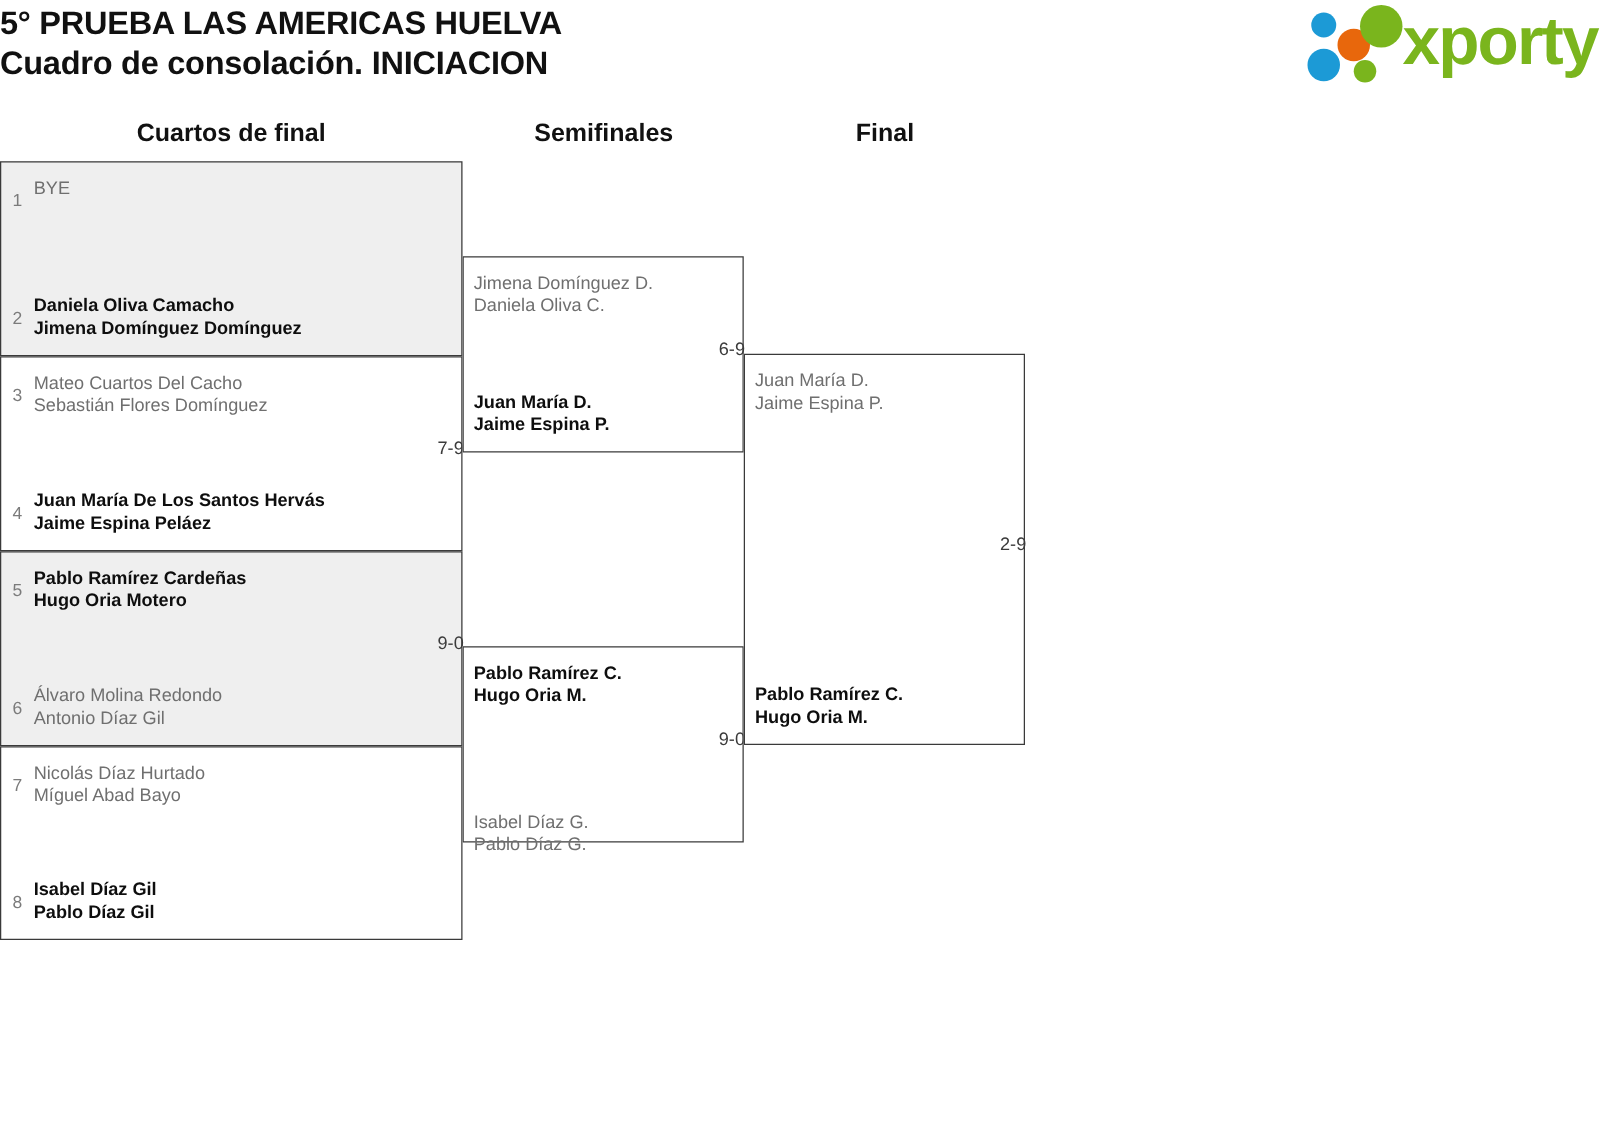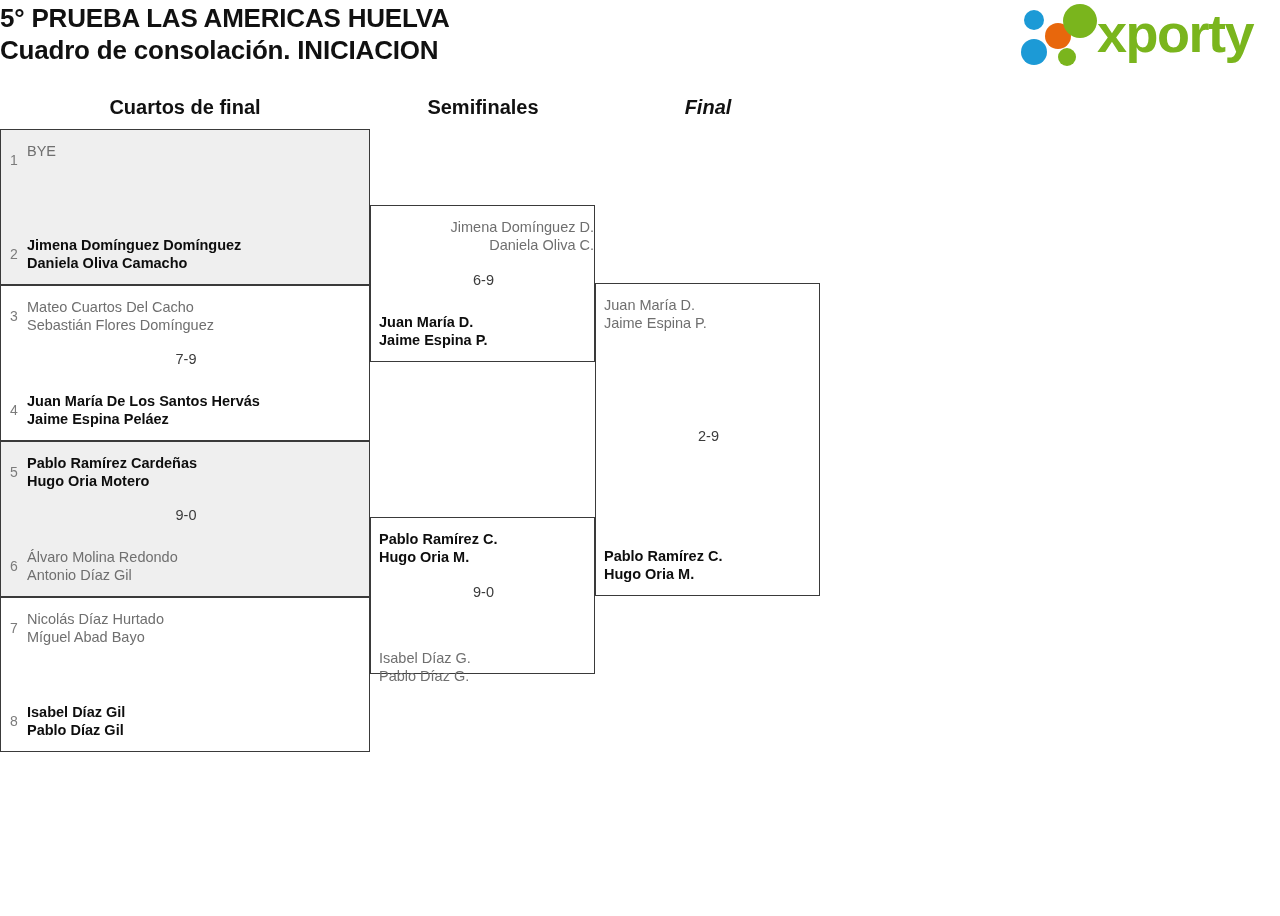--- a/index.html
+++ b/index.html
@@ -33,21 +33,21 @@
     font-weight: bold;
     letter-spacing: -0.2px;
     line-height: 32px;
     color: #111111;
     white-space: nowrap;
   }
 
   
   .logo {
     position: absolute;
-    left: 1019px;
+    left: 1044px;
     top: 4px;
     width: 226px;
     height: 66px;
   }
   .logo svg { display: block; }
   .logo-word {
     position: absolute;
     left: 78px;
     top: -4px;
     font-size: 54px;
@@ -62,21 +62,21 @@
     position: absolute;
     top: 96px;
     font-size: 20px;
     font-weight: bold;
     color: #111111;
     text-align: center;
     line-height: 22px;
   }
   #head-r1 { left: 35px;  width: 300px; }
   #head-r2 { left: 333px; width: 300px; }
-  #head-r3 { left: 558px; width: 300px; font-style: italic; }
+  #head-r3 { left: 558px; width: 300px; }
 
   
   .bracket { position: absolute; left: 0; top: 0; }
 
   .mbox {
     position: absolute;
     box-sizing: border-box;
     border: 1px solid #3a3a3a;
     background: #ffffff;
   }
@@ -111,21 +111,21 @@
   }
   .names .nm { display: block; white-space: nowrap; }
 
   
   .slot.noseed .names { padding-left: 8px; }
 
   .score {
     position: absolute;
     font-size: 14.5px;
     color: #3b3b3b;
-    text-align: center;
+    text-align: right;
     line-height: 18px;
   }
 </style>
 </head>
 <body>
 
 <div id="page">
 
   <div class="title-block">
     <div class="title-line">5° PRUEBA LAS AMERICAS HUELVA</div>
@@ -152,22 +152,22 @@
         <div class="slot" style="top: 12px;">
           <div class="seed">1</div>
           <div class="names">
             <span class="nm">BYE</span>
             <span class="nm"></span>
           </div>
         </div>
         <div class="slot" style="top: 106px;">
           <div class="seed">2</div>
           <div class="names win">
+            <span class="nm">Daniela Oliva Camacho</span>
             <span class="nm">Jimena Domínguez Domínguez</span>
-            <span class="nm">Daniela Oliva Camacho</span>
           </div>
         </div>
       </div>
       <div class="mbox" style="left: 0px; top: 285px; width: 370px; height: 156px;">
         <div class="slot" style="top: 12px;">
           <div class="seed">3</div>
           <div class="names">
             <span class="nm">Mateo Cuartos Del Cacho</span>
             <span class="nm">Sebastián Flores Domínguez</span>
           </div>
@@ -208,21 +208,21 @@
         </div>
         <div class="slot" style="top: 105px;">
           <div class="seed">8</div>
           <div class="names win">
             <span class="nm">Isabel Díaz Gil</span>
             <span class="nm">Pablo Díaz Gil</span>
           </div>
         </div>
       </div>
       <div class="mbox" style="left: 370px; top: 205px; width: 225px; height: 157px;">
-        <div class="slot noseed" style="top: 12px; text-align: right;">
+        <div class="slot noseed" style="top: 12px;">
           <div class="names">
             <span class="nm">Jimena Domínguez D.</span>
             <span class="nm">Daniela Oliva C.</span>
           </div>
         </div>
         <div class="slot noseed" style="top: 107px;">
           <div class="names win">
             <span class="nm">Juan María D.</span>
             <span class="nm">Jaime Espina P.</span>
           </div>

